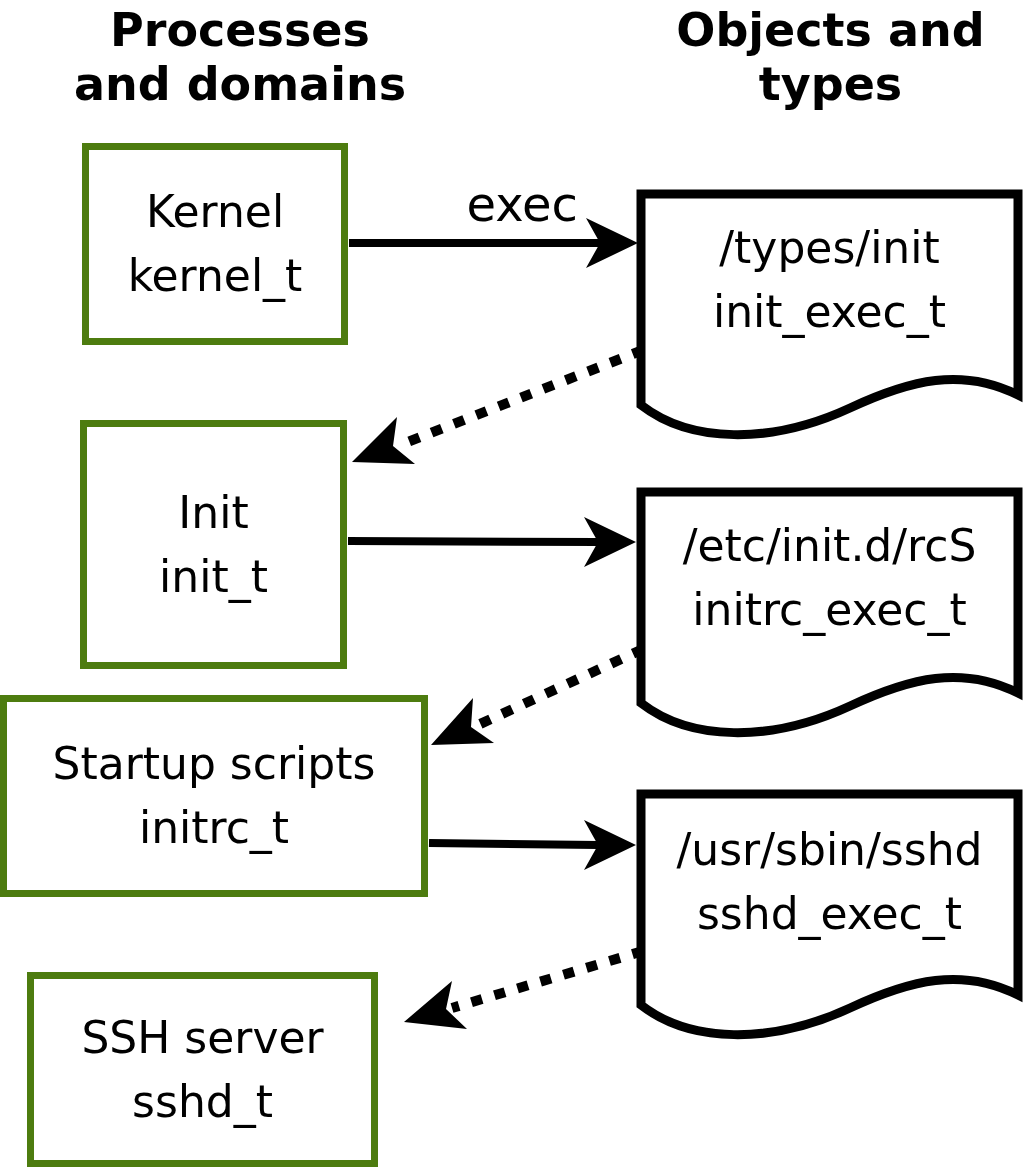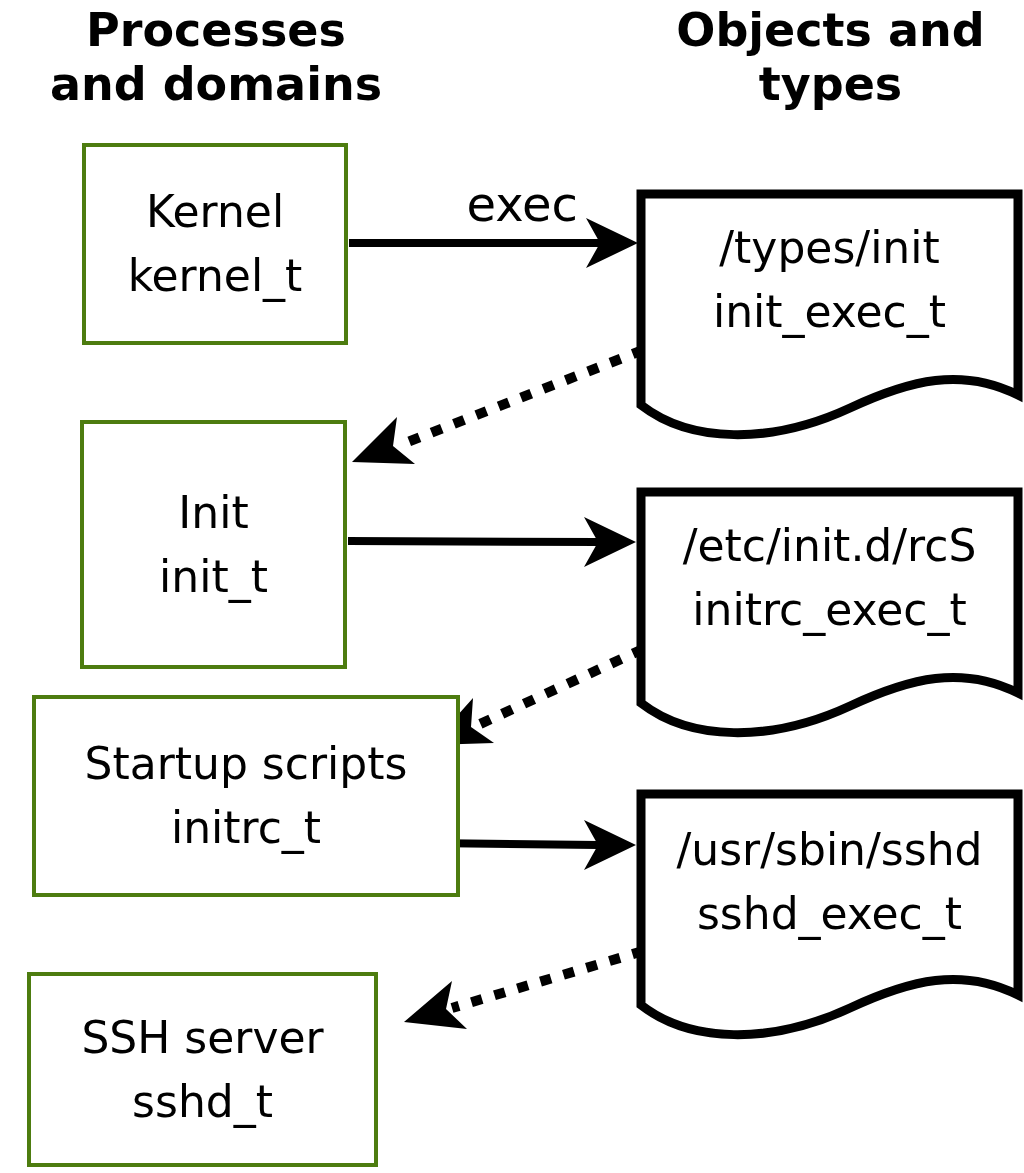--- a/index.html
+++ b/index.html
@@ -8,31 +8,31 @@
     background:#ffffff; color:#000000;
     font-family:"DejaVu Sans","Liberation Sans",sans-serif;
     overflow:hidden;
   }
   .layer-svg { position:absolute; left:0; top:0; z-index:1; pointer-events:none; }
   .col-header {
     position:absolute; top:3px; z-index:3;
     font-size:46px; font-weight:bold; line-height:54px;
     text-align:center; white-space:nowrap;
   }
-  .hdr-left  { left:0px;   width:432px; }
+  .hdr-left  { left:0px;   width:432px;padding-left:24px; }
   .hdr-right { left:637px; width:387px;text-align:center; }
   .pbox {
     position:absolute; z-index:2; box-sizing:border-box;
-    border:4px solid #4d7c0f; background:#fff;
+    border:7px solid #4d7c0f; background:#fff;
     display:flex; flex-direction:column; align-items:center; justify-content:center;
     text-align:center; font-size:44px; line-height:64px; white-space:nowrap;
   }
   .pbox-kernel  { left:82px; top:143px; width:266px; height:202px; }
   .pbox-init    { left:80px; top:420px; width:267px; height:249px; }
-  .pbox-startup { left:0px;  top:695px; width:428px; height:202px;margin-left:32px; }
+  .pbox-startup { left:0px;  top:695px; width:428px; height:202px; }
   .pbox-ssh     { left:27px; top:972px; width:351px; height:195px; }
   .doc-label {
     position:absolute; left:641px; width:377px; z-index:3;
     text-align:center; font-size:44px; line-height:64px; white-space:nowrap;
   }
   .doc-label-1 { top:216px; }
   .doc-label-2 { top:514px; }
   .doc-label-3 { top:818px; }
   .exec-label {
     position:absolute; left:368px; top:176px; width:210px; z-index:3;

